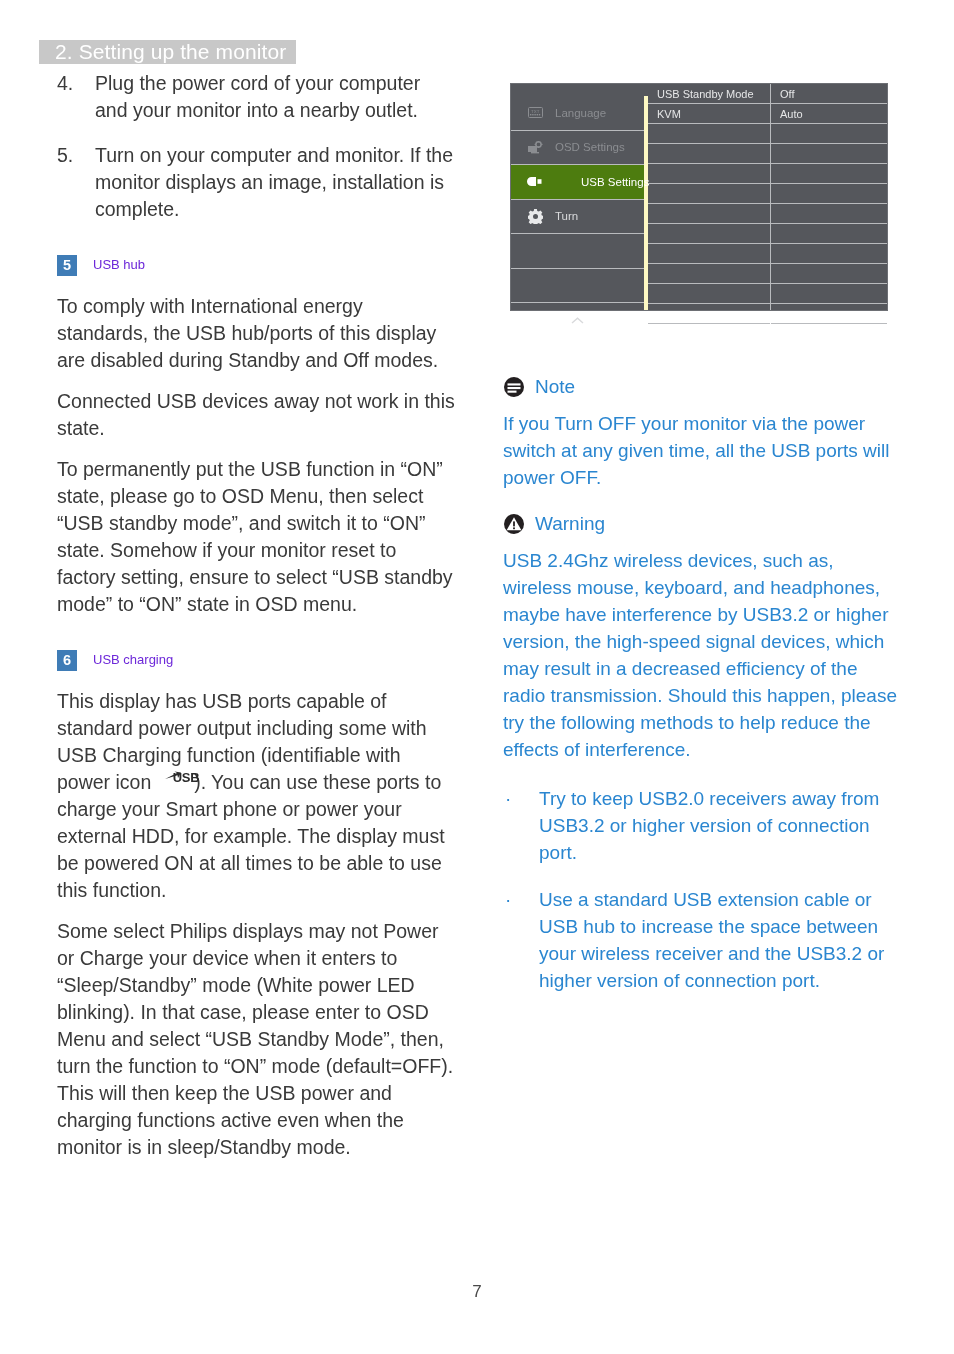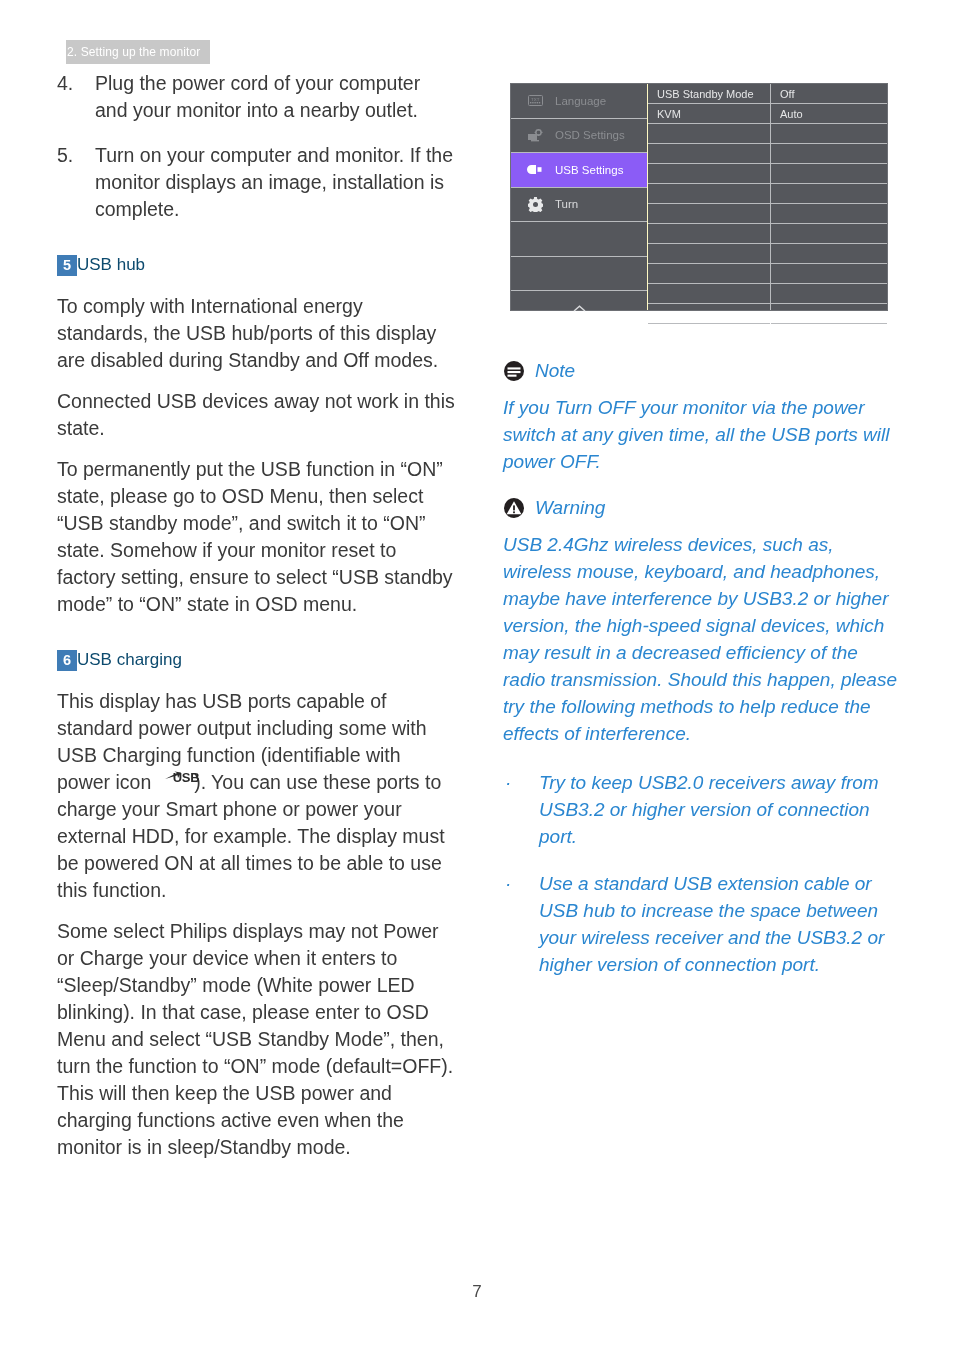--- a/index.html
+++ b/index.html
@@ -17,27 +17,27 @@
   }
   .page {
     position: relative;
     width: 954px;
     height: 1354px;
   }
 
   
   .chapter-header {
     position: absolute;
-    left: 66px;
+    left: 39px;
     top: 40px;
     background: #c8c8c8;
     color: #ffffff;
-    font-size: 12px;
+    font-size: 21px;
     line-height: 24px;
-    padding: 0 10px 0 1px;
+    padding: 0 10px 0 16px;
     letter-spacing: 0.1px;
     white-space: nowrap;
   }
 
   
   .col-left {
     position: absolute;
     left: 57px;
     top: 70px;
     width: 400px;
@@ -81,23 +81,24 @@
     height: 21px;
     background: #3f7cb6;
     color: #ffffff;
     font-size: 14.5px;
     font-weight: bold;
     line-height: 21px;
     text-align: center;
     flex: 0 0 20px;
   }
   .badge-label {
-    font-size: 17px;
+    margin-left: 16px;
+    font-size: 13px;
     line-height: 24px;
-    color: #0c4a6e;
+    color: #6d28d9;
   }
 
   
   .para {
     font-size: 19.5px;
     line-height: 27px;
     color: #3a3a3a;
     margin-bottom: 14px;
   }
   .para:last-child { margin-bottom: 0; }
@@ -136,22 +137,23 @@
     height: 228px;
     background: #55575c;
     border: 1px solid #6d6f74;
     box-sizing: border-box;
     display: flex;
     font-family: "Liberation Sans", sans-serif;
   }
   .osd-col-left {
     width: 137px;
     flex: 0 0 137px;
-    border-right: 1px solid #fef9c3;
-    box-sizing: border-box;
+    border-right: 4px solid #fef9c3;
+    box-sizing: border-box;
+    margin-top: 12px;
   }
   .osd-col-mid {
     width: 123px;
     flex: 0 0 123px;
     border-right: 1px solid #b9bbbe;
     box-sizing: border-box;
   }
   .osd-col-right {
     flex: 1 1 auto;
     box-sizing: border-box;
@@ -162,22 +164,23 @@
     border-bottom: 1px solid #b9bbbe;
     display: flex;
     align-items: center;
     padding-left: 13px;
     color: #d9dadc;
     font-size: 11.5px;
     white-space: nowrap;
   }
   .osd-row.dim { color: #8b8d91; }
   .osd-row.active {
-    background: #8b5cf6;
+    background: #4d7c0f;
     color: #ffffff;
+    gap: 26px;
   }
   .osd-row.blank { padding-left: 0; }
   .osd-row.last { border-bottom: none; }
   .osd-row .osd-icon {
     width: 22px;
     flex: 0 0 22px;
     display: flex;
     align-items: center;
     justify-content: center;
     margin-right: 9px;
@@ -396,21 +399,21 @@
       <div class="osd-subrow"></div>
       <div class="osd-subrow"></div>
       <div class="osd-subrow"></div>
       <div class="osd-subrow"></div>
       <div class="osd-subrow"></div>
       <div class="osd-subrow last"></div>
     </div>
 
   </div>
 
-  <div class="col-right" style="top:360px;font-style:italic;">
+  <div class="col-right" style="top:376px;">
 
     <div class="notice-block">
       <div class="notice-head">
         <span class="notice-icon">
           <svg width="22" height="22" viewBox="0 0 22 22">
             <circle cx="11" cy="11" r="10" fill="#231f20"></circle>
             <rect x="4.5" y="7.4" width="13" height="2.1" fill="#ffffff"></rect>
             <rect x="4.5" y="11" width="13" height="2.1" fill="#ffffff"></rect>
             <rect x="4.5" y="14.6" width="9" height="2.1" fill="#ffffff"></rect>
           </svg>

